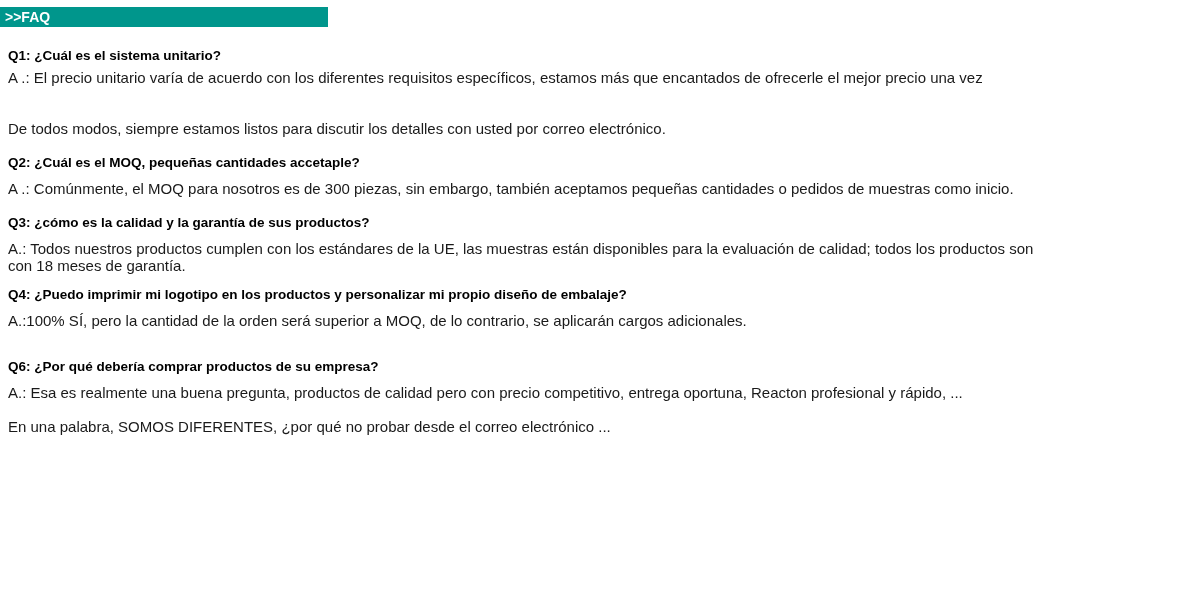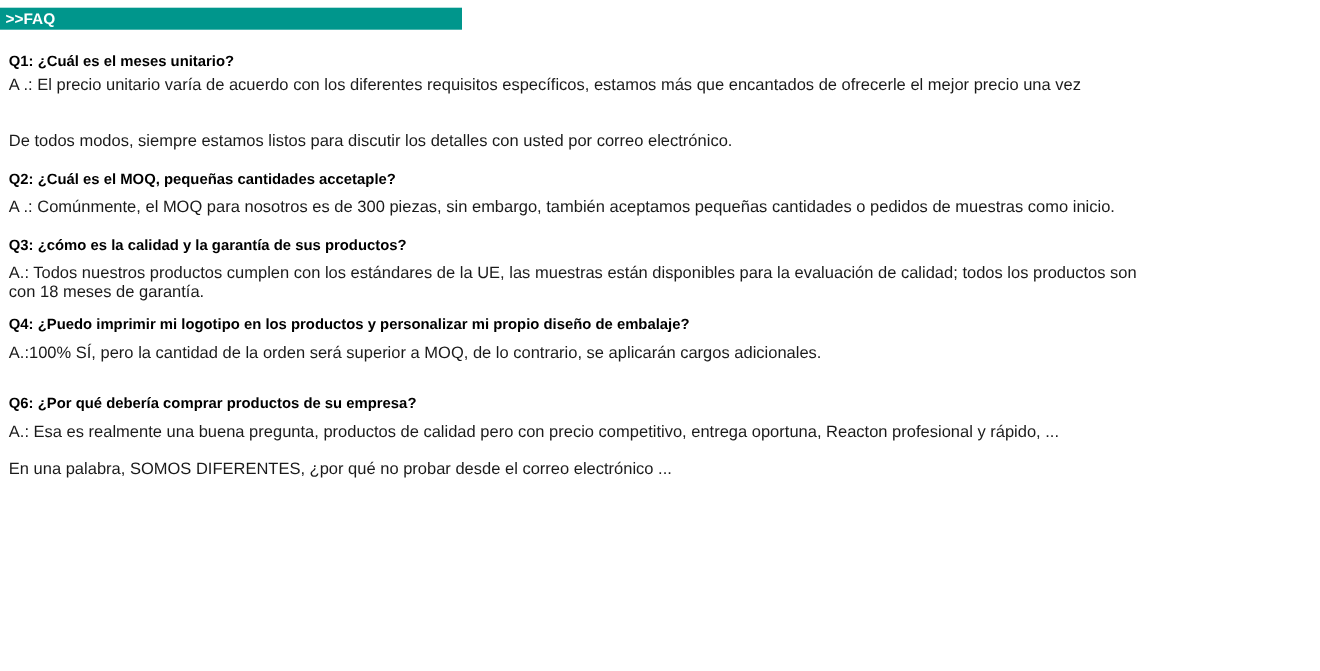--- a/index.html
+++ b/index.html
@@ -14,21 +14,21 @@
     color: #000000;
     overflow: hidden;
   }
   .page {
     position: relative;
     width: 1200px;
     height: 610px;
     padding: 0;
   }
   .faq-header {
-    width: 420px;
+    width: 328px;
     height: 20px;
     background: #00968c;
     margin: 7px 0 0 0;
     display: flex;
     align-items: flex-start;
   }
   .faq-header-text {
     font-size: 14px;
     font-weight: bold;
     color: #ffffff;
@@ -73,21 +73,21 @@
 
 <div class="page">
 
   <div class="faq-header" style="background: rgb(0, 150, 140);">
     <span class="faq-header-text">&gt;&gt;FAQ</span>
   </div>
 
   <div class="faq-body">
 
     <div class="qa-block">
-      <p class="question">Q1: ¿Cuál es el meses unitario?</p>
+      <p class="question">Q1: ¿Cuál es el sistema unitario?</p>
       <p class="answer">A .: El precio unitario varía de acuerdo con los diferentes requisitos específicos, estamos más que encantados de ofrecerle el mejor precio una vez</p>
       <div class="line-gap"></div>
       <div class="line-gap"></div>
       <p class="answer">De todos modos, siempre estamos listos para discutir los detalles con usted por correo electrónico.</p>
     </div>
 
     <div class="gap-after-answer"></div>
 
     <div class="qa-block">
       <p class="question">Q2: ¿Cuál es el MOQ, pequeñas cantidades accetaple?</p>

